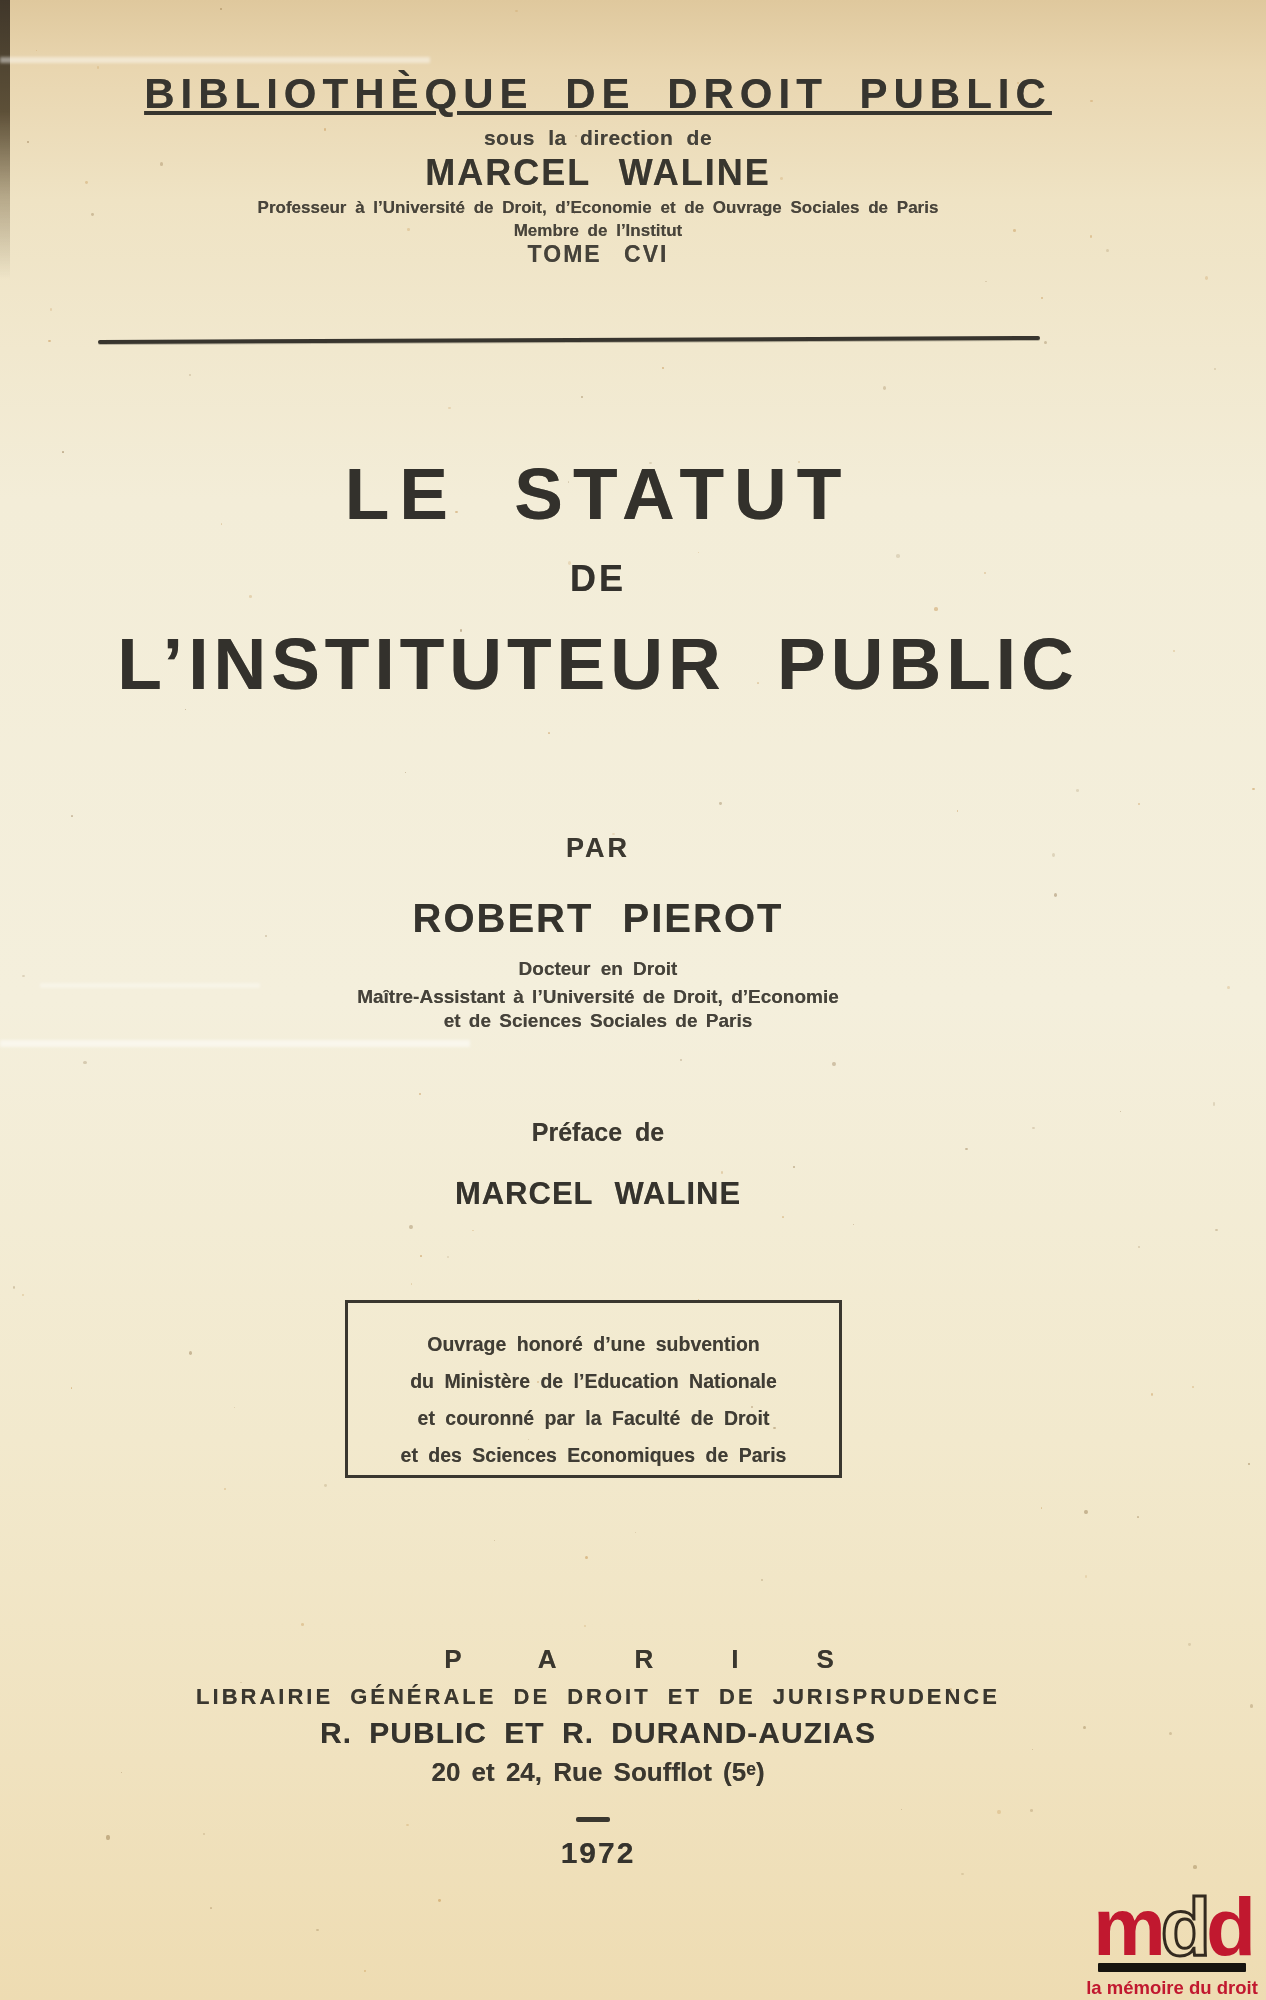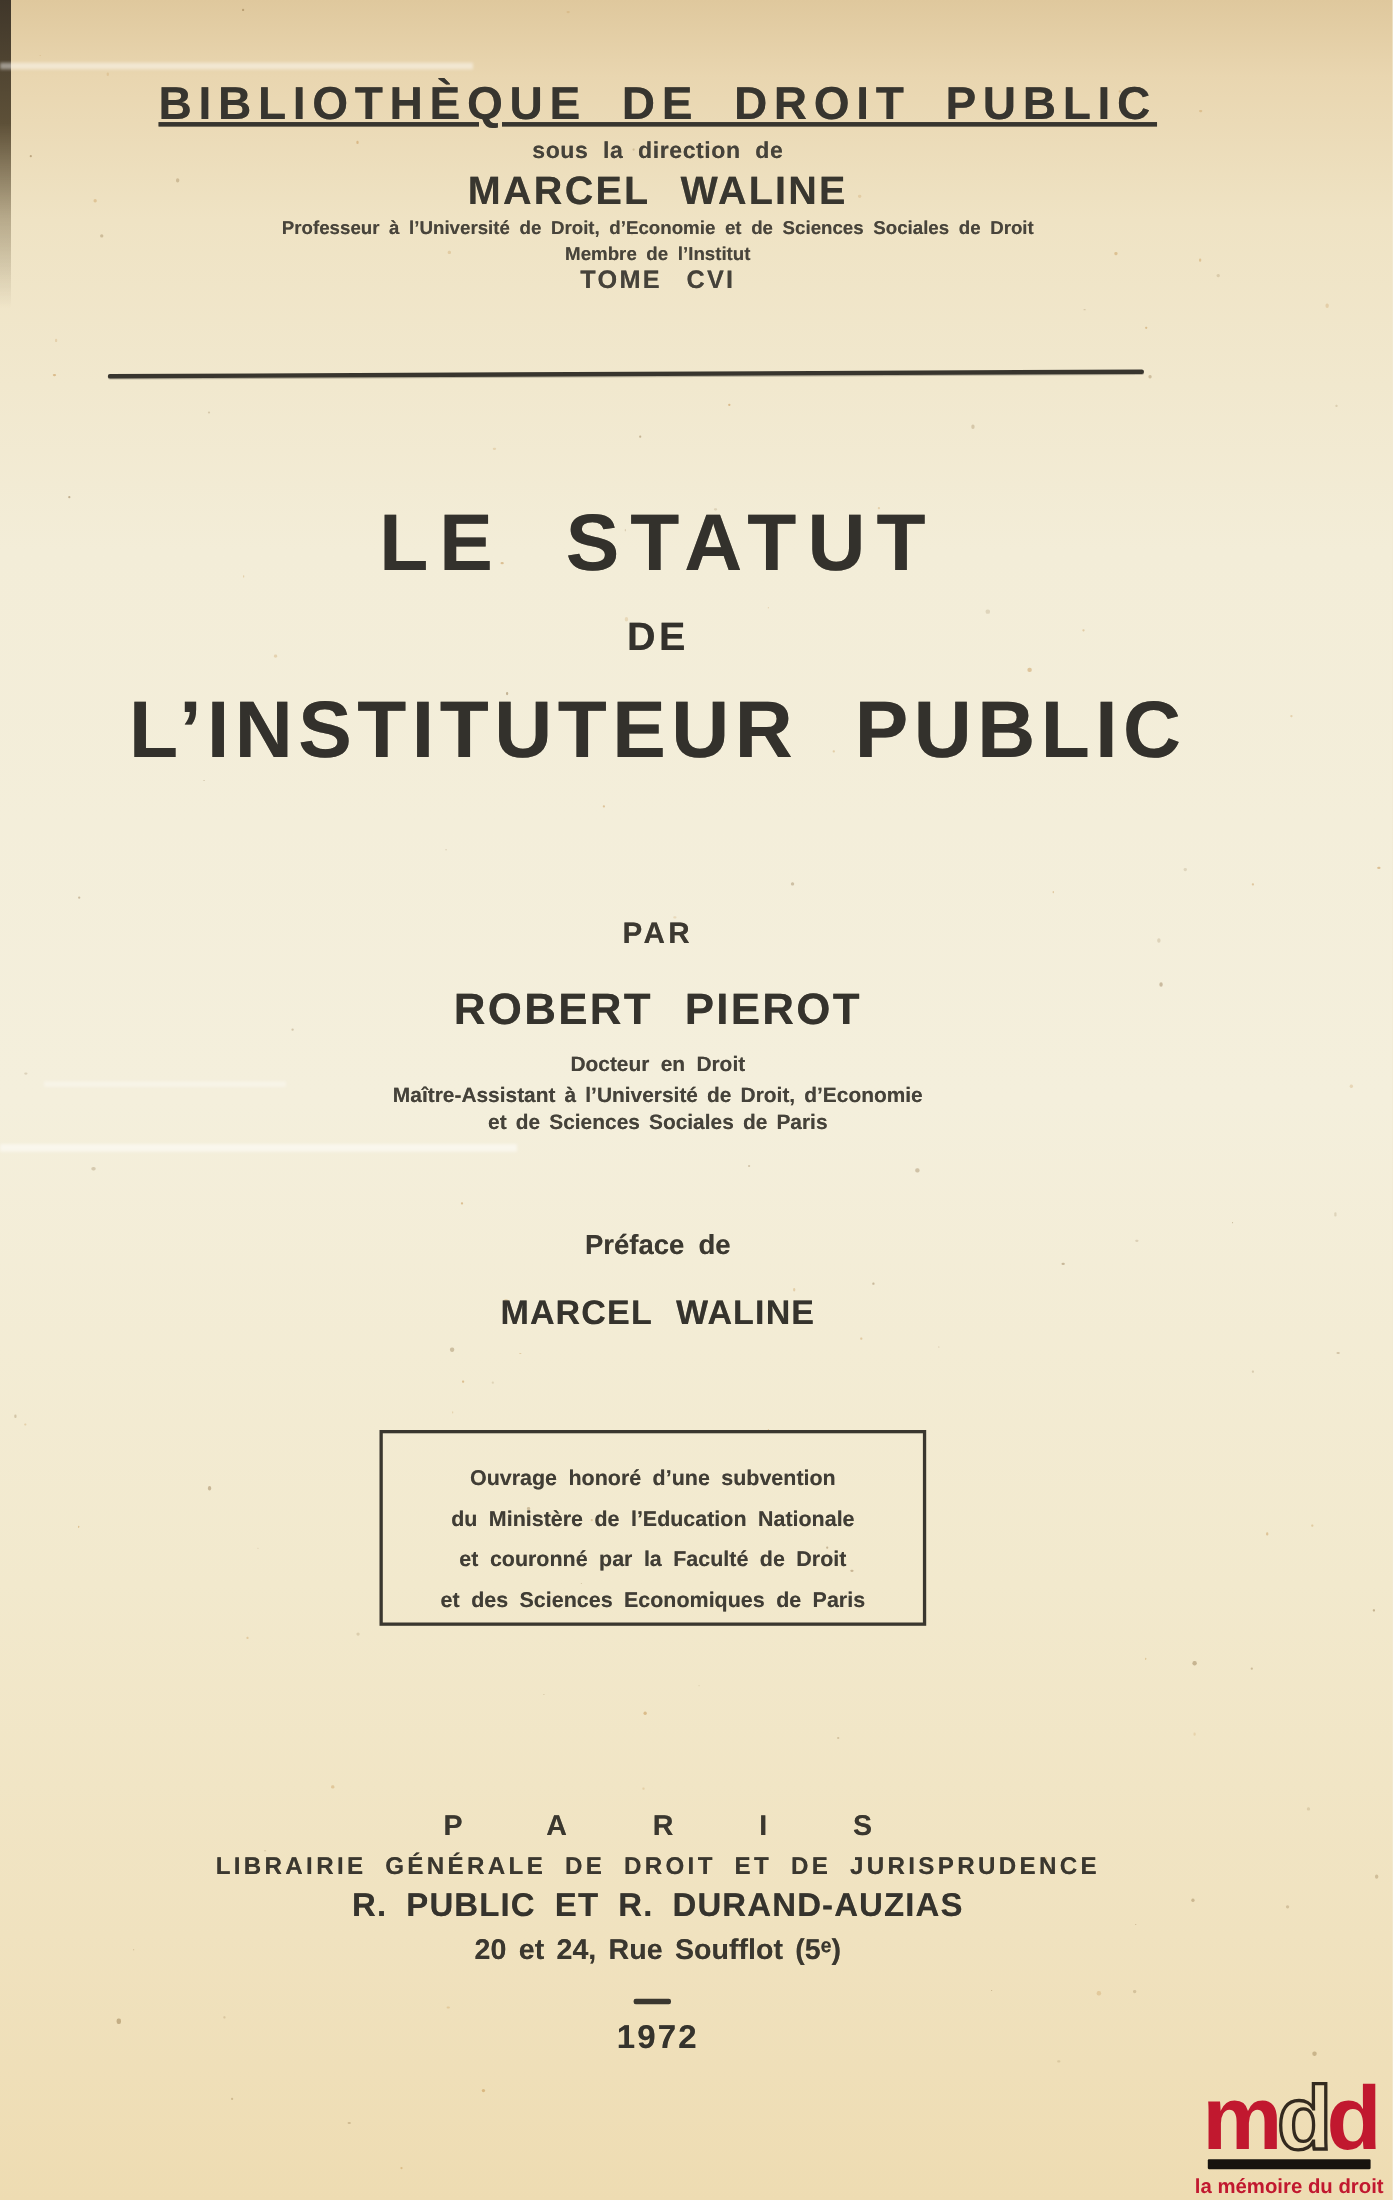--- a/index.html
+++ b/index.html
@@ -54,21 +54,21 @@
   .award-box{
     position:absolute;left:345px;top:1300px;width:497px;height:178px;
     border:3px solid #3a372f;box-sizing:border-box;
     padding-top:23px;
   }
   .award-box .bline{
     text-align:center;font-weight:bold;font-size:19.5px;line-height:37px;
     color:#403d35;word-spacing:5px;white-space:nowrap;
     text-shadow:0 0 .5px rgba(50,45,35,.5);
   }
-  .city           {top:1644px;font-size:26px; letter-spacing:78px; padding-left:78px; box-sizing:border-box; color:#3a372f;}
+  .city           {top:1644px;font-size:26px; letter-spacing:78px; padding-left:78px; box-sizing:border-box; color:#3a372f;margin-left:41px;}
   .publisher      {top:1684px;font-size:22px; letter-spacing:3px; word-spacing:8px; color:#3a372f;}
   .pub-names      {top:1716px;font-size:30px; letter-spacing:1px; word-spacing:8px; color:#35332d;}
   .address        {top:1757px;font-size:26px; word-spacing:4px; color:#3a372f;}
   .sep-dash{
     position:absolute;left:576px;top:1817px;width:34px;height:5px;
     background:#3a372f;border-radius:2px;
   }
   .year           {top:1836px;font-size:30px; letter-spacing:2px; color:#35332d;}
   .logo{
     position:absolute;right:8px;bottom:1px;width:172px;text-align:center;
@@ -225,21 +225,21 @@
       <div class="speck" style="left: 1040.65px; top: 297.08px; width: 2.03233px; height: 2.34643px; background: rgba(186, 126, 48, 0.39);"></div>
       <div class="speck" style="left: 70.7883px; top: 1386.95px; width: 1.41022px; height: 1.66608px; background: rgba(186, 126, 48, 0.41);"></div>
       <div class="speck" style="left: 956.709px; top: 809.81px; width: 1.76978px; height: 2.25639px; background: rgba(186, 126, 48, 0.41);"></div>
       <div class="speck" style="left: 719.311px; top: 801.66px; width: 2.68224px; height: 2.91488px; background: rgba(120, 86, 40, 0.3);"></div>
     </div>
 
   <div class="content">
     <div class="line series-title">BIBLIOTHÈQUE DE DROIT PUBLIC</div>
     <div class="line direction">sous la direction de</div>
     <div class="line director">MARCEL WALINE</div>
-    <div class="line dir-title1">Professeur à l’Université de Droit, d’Economie et de Sciences Sociales de Droit</div>
+    <div class="line dir-title1">Professeur à l’Université de Droit, d’Economie et de Ouvrage Sociales de Paris</div>
     <div class="line tome">TOME CVI</div>
     <div class="line dir-title2">Membre de l’Institut</div>
 
     <div class="rule"></div>
 
     <div class="line title1">LE STATUT</div>
     <div class="line title2">DE</div>
     <div class="line title3">L’INSTITUTEUR PUBLIC</div>
 
     <div class="line par">PAR</div>

